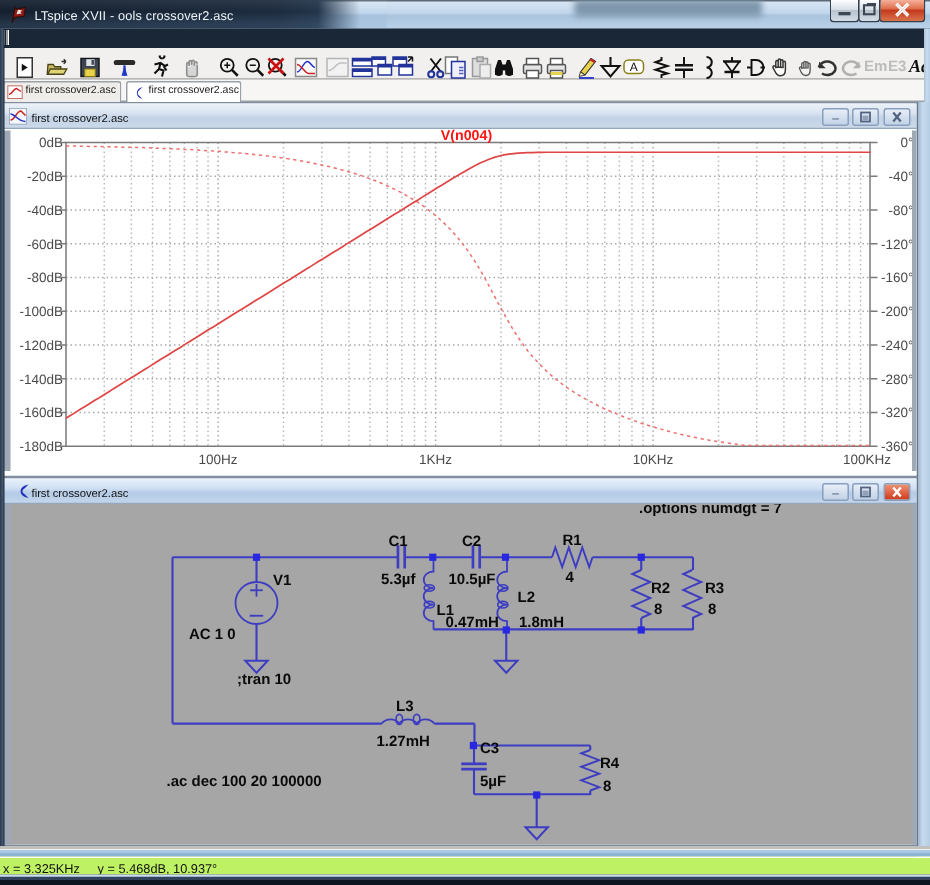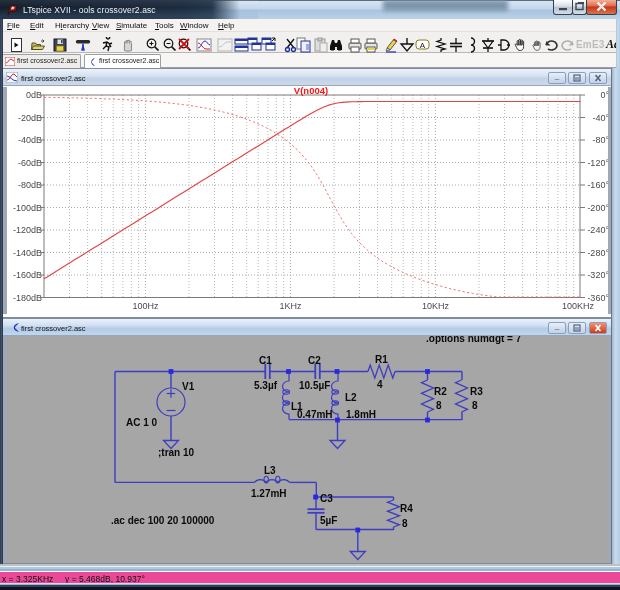--- a/index.html
+++ b/index.html
@@ -31,21 +31,21 @@
 
 #plotwin{top:68px;height:250px}
 #plotbody{position:absolute;left:0;top:17px;width:610px;height:231px;background:#fff}
 
 #schwin{top:318px;height:246px}
 #schbody{position:absolute;left:0;top:17px;width:610px;height:227px;background:#a6a6a6}
 
 #lframe{position:absolute;left:0;top:19px;width:3px;height:552px;background:linear-gradient(90deg,#2a3a4e,#46586e 60%,#1a2636)}
 #rframe{position:absolute;left:612px;top:68px;width:8px;height:503px;background:linear-gradient(90deg,#9fb6cc,#c8dcef 40%,#b4cce2)}
 #rframe2{position:absolute;left:616px;top:19px;width:4px;height:49px;background:linear-gradient(90deg,#aec3d8,#c8dcef 50%,#b4cce2)}
-#status{position:absolute;left:0;top:571px;width:620px;height:12px;background:#ec4899;border-top:1px solid #fff;font-size:8.5px;color:#111}
+#status{position:absolute;left:0;top:571px;width:620px;height:12px;background:#bef264;border-top:1px solid #fff;font-size:8.5px;color:#111}
 #mdibot{position:absolute;left:0;top:564px;width:620px;height:7px;background:linear-gradient(180deg,#c0c0bc 0 2px,#f2f2f0 2px 3px,#a9c9e4 3px 5px,#8fb5d6 5px 7px)}
 #bframe{position:absolute;left:0;top:583px;width:620px;height:7px;background:linear-gradient(180deg,#d0dcea 0 1px,#9ab5d0 1px 2px,#31425a 2px 4px,#0d1520 4px 7px)}
 .ax{font-size:9px;fill:#4a4a4a;font-family:"Liberation Sans",sans-serif}
 .gmaj{stroke:#a9a9a9;stroke-width:1;stroke-dasharray:1 2}
 .gmin{stroke:#b8b8b8;stroke-width:1;stroke-dasharray:1 2}
 .tick{stroke:#7a7a7a;stroke-width:1}
 .sl{font-size:10px;font-weight:bold;fill:#0a0a0a;font-family:"Liberation Sans",sans-serif}
 </style></head><body>
 <div id="app">
   <div id="tbar"></div>
@@ -71,30 +71,20 @@
   <div class="wbtn close" style="left:586px;width:31px">
       <svg width="29" height="13" viewBox="0 0 29 13" style="position:absolute;left:0;top:0">
         <path d="M10.5 2.5 L18.5 10.5 M18.5 2.5 L10.5 10.5" stroke="#fff" stroke-width="2.2"></path>
         <path d="M10.5 2.5 L18.5 10.5 M18.5 2.5 L10.5 10.5" stroke="#802015" stroke-width="0.5" opacity="0.3"></path>
       </svg>
     </div>
   <div class="abs" style="left:1px;top:20px;width:2px;height:10px;border-left:1px solid #9a9a96;border-right:1px solid #fff"></div>
   <div class="abs" style="left:4px;top:20px;width:2px;height:10px;border-left:1px solid #9a9a96;border-right:1px solid #fff"></div>
   <div class="abs" style="left:1px;top:36px;width:2px;height:14px;border-left:1px solid #9a9a96;border-right:1px solid #fff"></div>
   <div class="abs" style="left:4px;top:36px;width:2px;height:14px;border-left:1px solid #9a9a96;border-right:1px solid #fff"></div>
-  <div id="menu">
-    <span class="mi" style="left:7px"><u>F</u>ile</span>
-    <span class="mi" style="left:30px"><u>E</u>dit</span>
-    <span class="mi" style="left:55px">H<u>i</u>erarchy</span>
-    <span class="mi" style="left:92px"><u>V</u>iew</span>
-    <span class="mi" style="left:116px"><u>S</u>imulate</span>
-    <span class="mi" style="left:155px"><u>T</u>ools</span>
-    <span class="mi" style="left:180px"><u>W</u>indow</span>
-    <span class="mi" style="left:218px"><u>H</u>elp</span>
-  </div>
   <div id="tool">
       <div class="tsep" style="left:71px"></div>
       <div class="tsep" style="left:95px"></div>
       <div class="tsep" style="left:141px"></div>
       <div class="tsep" style="left:192px"></div>
       <div class="tsep" style="left:230px"></div>
       <div class="tsep" style="left:277px"></div>
       <div class="tsep" style="left:343px"></div>
       <div class="tsep" style="left:378px"></div>
     </div>

